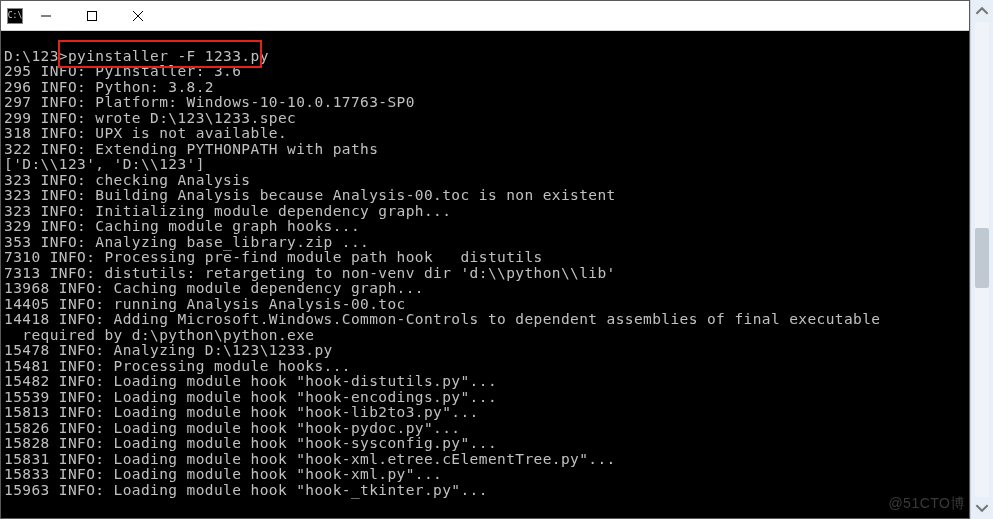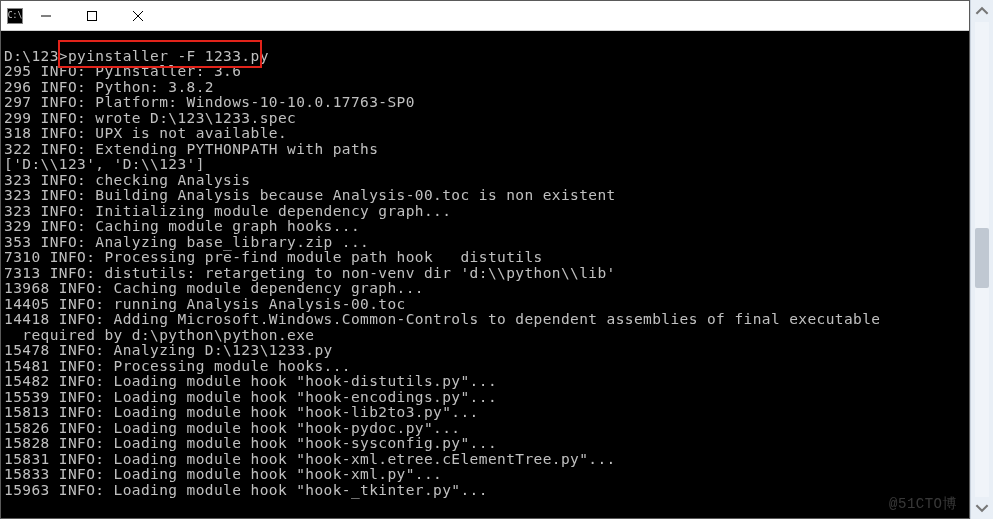--- a/index.html
+++ b/index.html
@@ -110,25 +110,25 @@
   .right-strip .thumb {
     position: absolute;
     left: 4px; right: 4px;
     top: 228px;
     height: 60px;
     background: #c0c8d2;
     border-radius: 2px;
   }
   .watermark {
     position: absolute;
-    right: 36px;
+    right: 28px;
     bottom: 6px;
     color: rgba(255,255,255,0.22);
     font-size: 14px;
-    font-family: Liberation Mono, monospace;
+    font-family: Liberation Sans, sans-serif;
     letter-spacing: 0.5px;
     margin-left: 48px;
   }
 </style>
 </head>
 <body>
 
 <div class="window">
   <div class="titlebar">
     <div class="app-icon">

